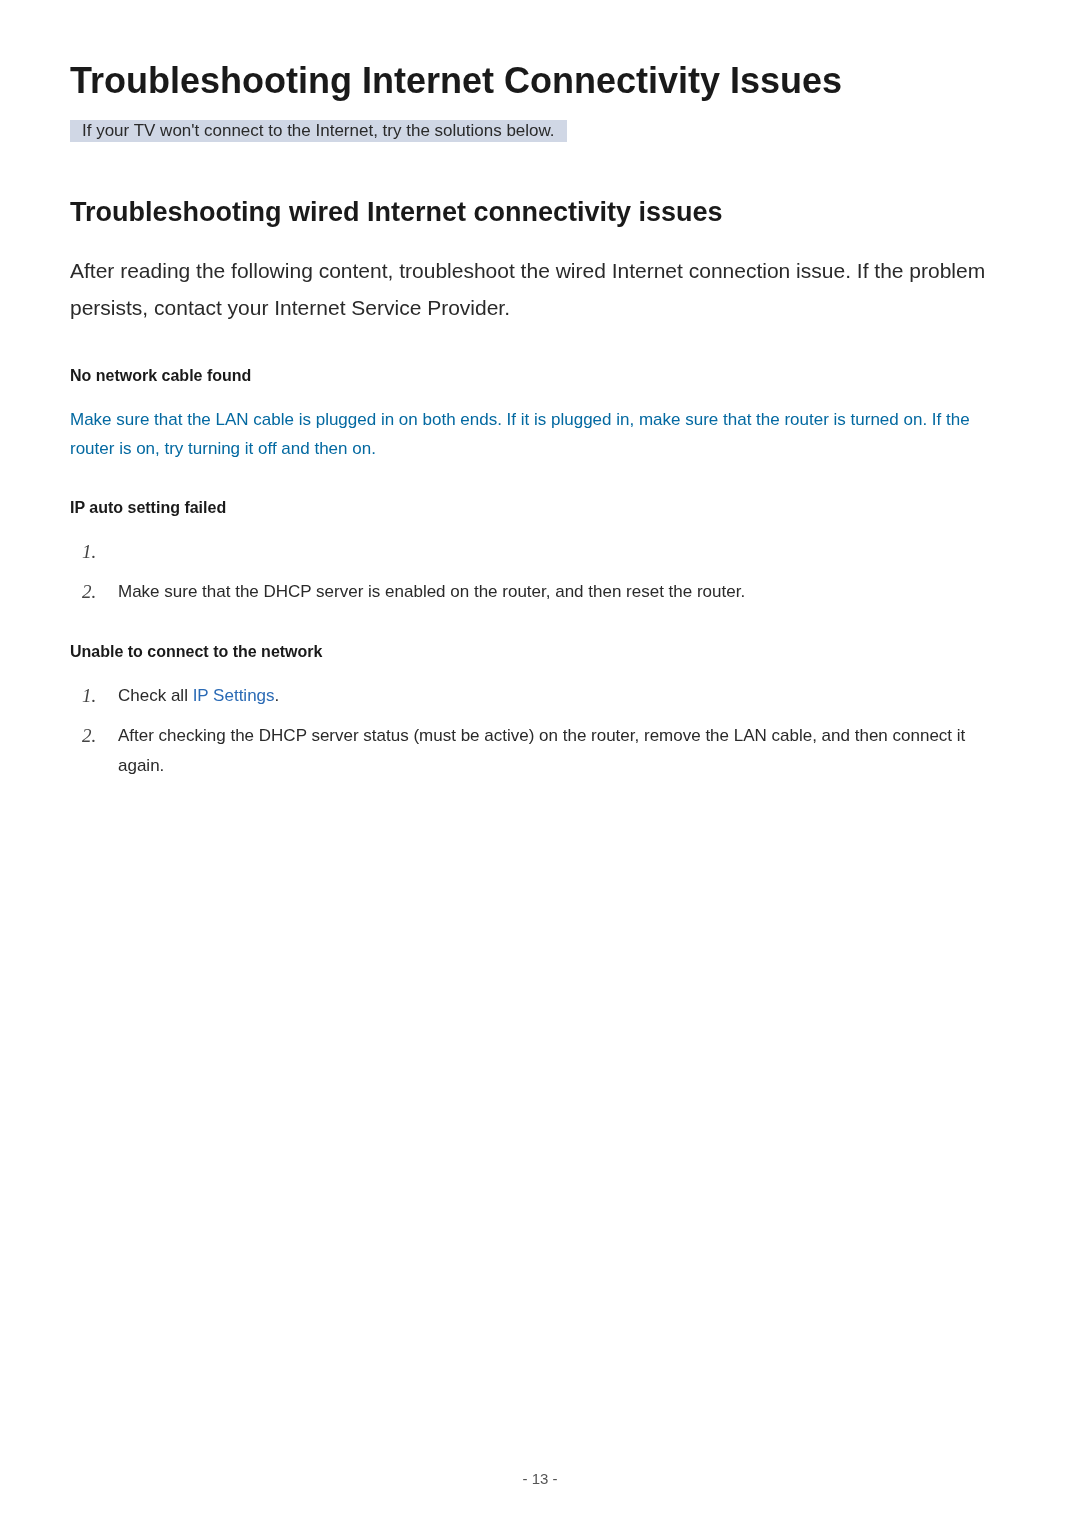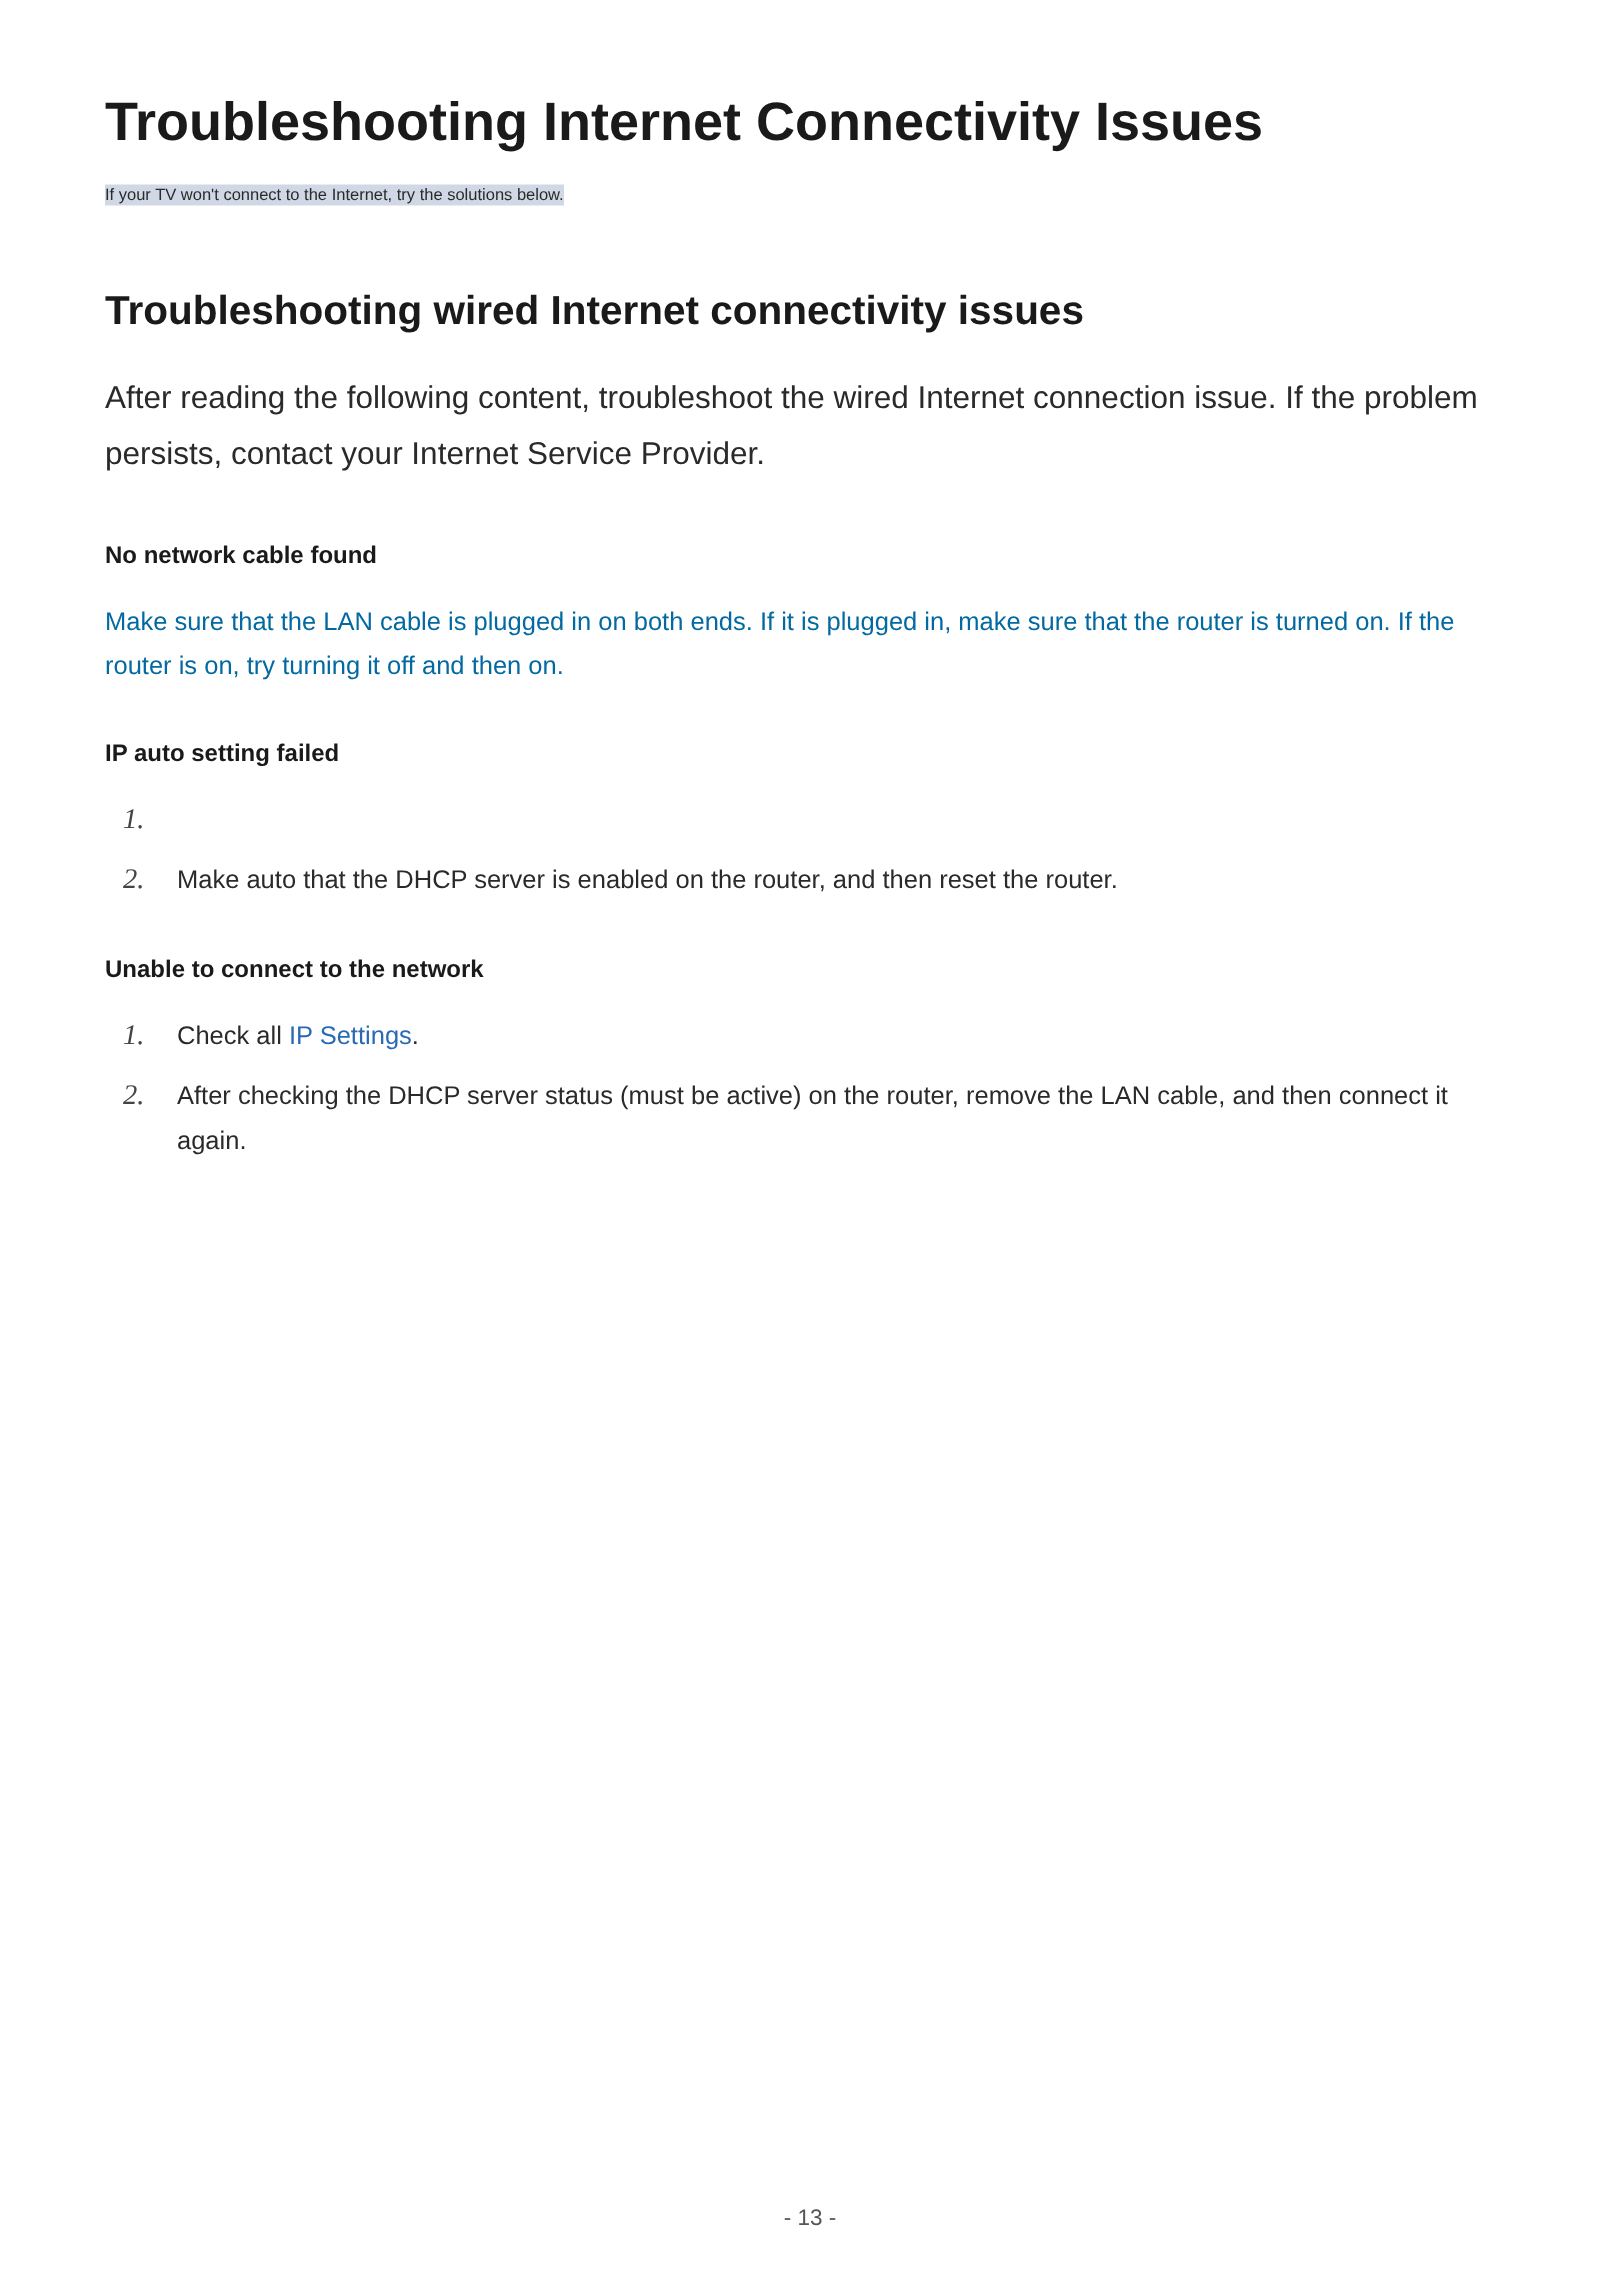--- a/index.html
+++ b/index.html
@@ -16,25 +16,25 @@
       padding: 60px 70px 40px 70px;
       color: #2a2a2a;
     }
     .page-title {
       font-size: 36px;
       font-weight: 600;
       color: #1a1a1a;
       margin-bottom: 18px;
     }
     .subtitle {
-      font-size: 11px;
+      font-size: 17px;
       color: #2a2a2a;
       background: #d0d7e5;
       display: inline-block;
-      padding: 1px 0;
+      padding: 1px 12px;
       margin-bottom: 55px;
     }
     .section-heading {
       font-size: 27px;
       font-weight: 600;
       color: #1a1a1a;
       margin-bottom: 25px;
     }
     .section-intro {
       font-size: 21px;
@@ -107,21 +107,21 @@
 <h3 class="subsection-heading">No network cable found</h3>
 <p class="subsection-body">Make sure that the LAN cable is plugged in on both ends. If it is plugged in, make sure that the router is turned on. If the router is on, try turning it off and then on.</p>
 
 <h3 class="subsection-heading">IP auto setting failed</h3>
 <div class="list">
   <div class="list-item">
     <span class="list-marker">1.</span>
   </div>
   <div class="list-item">
     <span class="list-marker">2.</span>
-    <span class="list-text">Make auto that the DHCP server is enabled on the router, and then reset the router.</span>
+    <span class="list-text">Make sure that the DHCP server is enabled on the router, and then reset the router.</span>
   </div>
 </div>
 
 <h3 class="subsection-heading">Unable to connect to the network</h3>
 <div class="list">
   <div class="list-item">
     <span class="list-marker">1.</span>
     <span class="list-text"><span>Check all </span><span class="link">IP Settings</span><span>.</span></span>
   </div>
   <div class="list-item">

